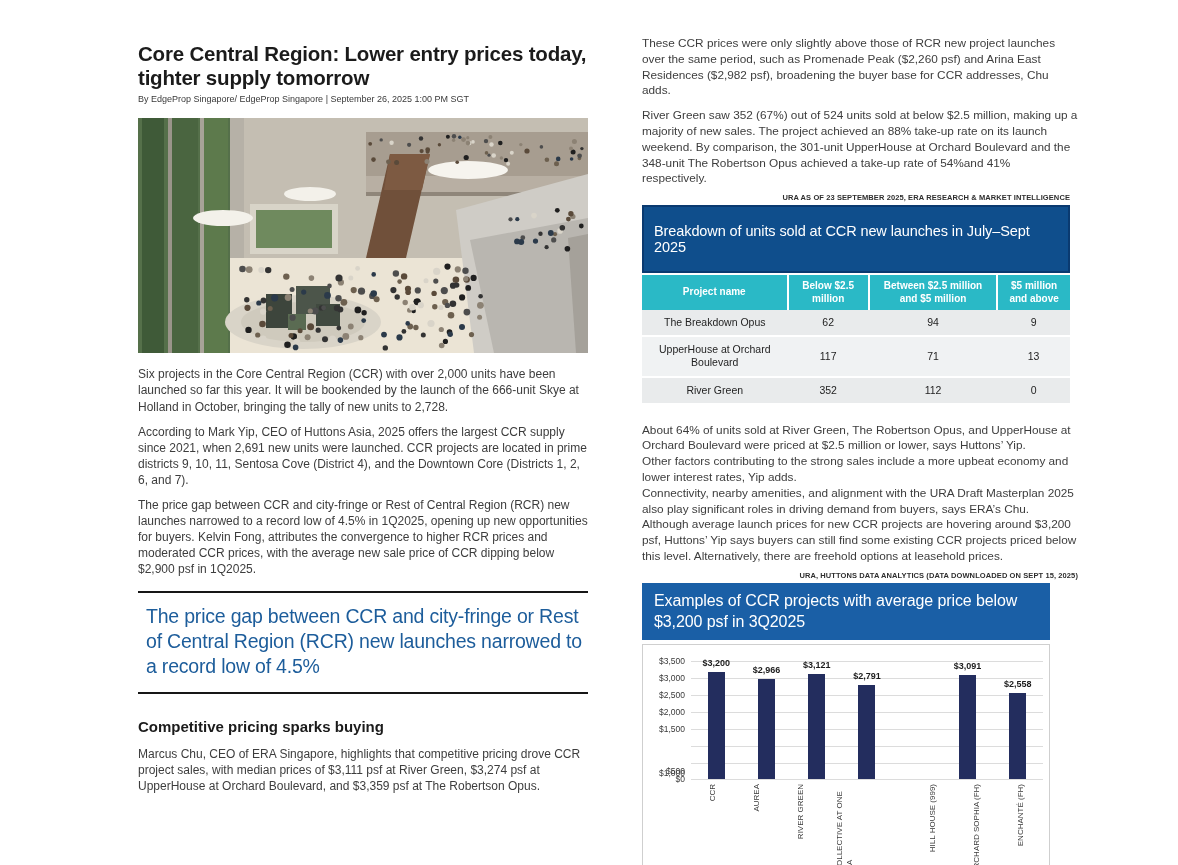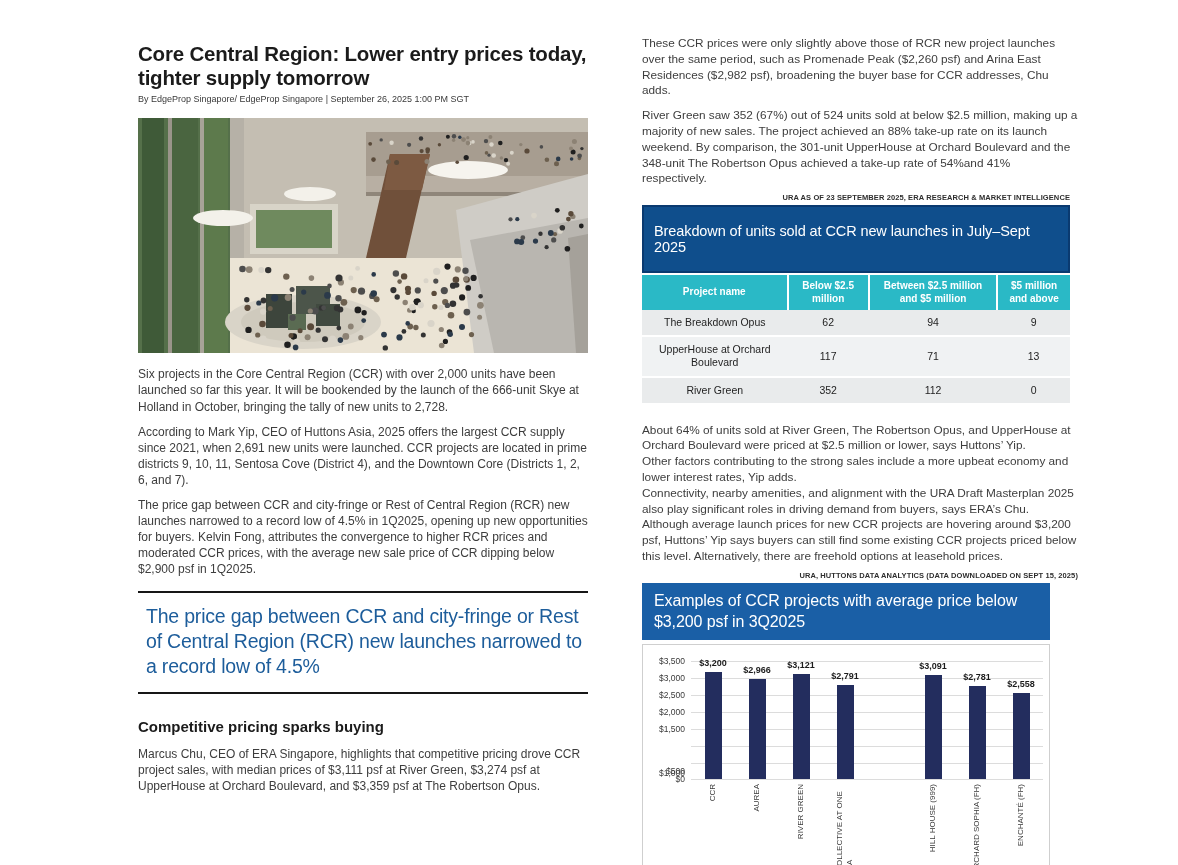--- a/index.html
+++ b/index.html
@@ -397,24 +397,20 @@
             <div class="slot">
               <div class="bar" style="height: 94.0966px; background: rgb(35, 45, 94);"></div>
               <div class="val" style="bottom: 98.0966px;">$2,791</div>
             </div>
             <div class="slot"></div>
             <div class="slot">
               <div class="bar" style="height: 104.211px; background: rgb(35, 45, 94);"></div>
               <div class="val" style="bottom: 108.211px;">$3,091</div>
             </div>
             <div class="slot">
-              <div class="bar" style="height: 93.7594px; background: rgb(35, 45, 94);"></div>
-              <div class="val" style="bottom: 97.7594px;">$2,781</div>
-            </div>
-            <div class="slot">
               <div class="bar" style="height: 86.2411px; background: rgb(35, 45, 94);"></div>
               <div class="val" style="bottom: 90.2411px;">$2,558</div>
             </div>
           </div>
       </div>
     </div>
     <div class="xrow" id="x-labels">
         <div class="xslot">
           <span>CCR</span>
         </div>

